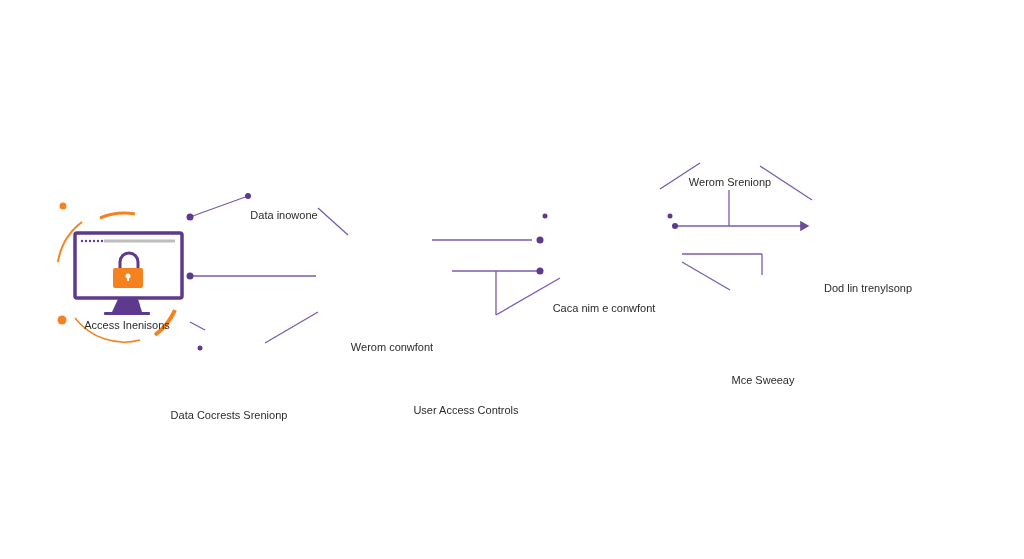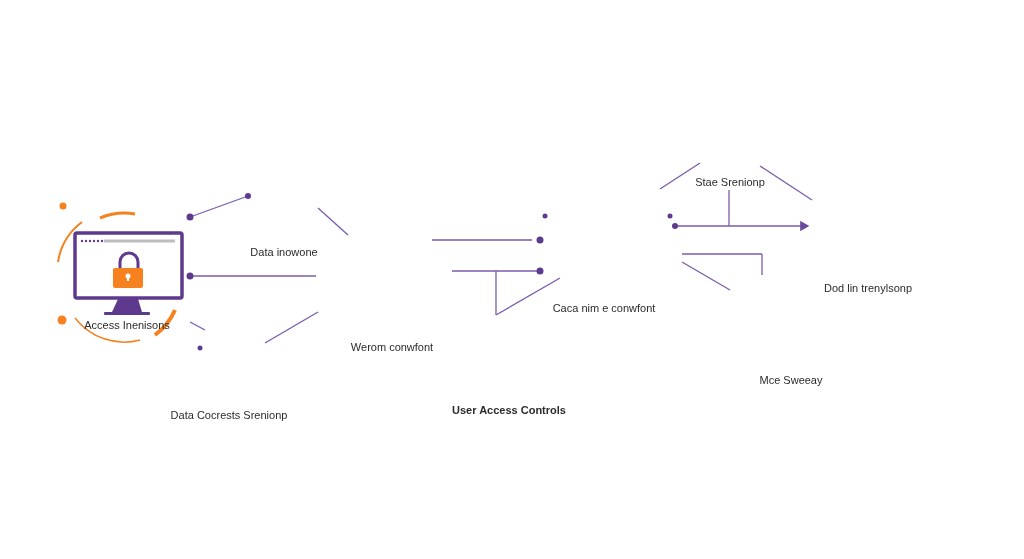--- a/index.html
+++ b/index.html
@@ -301,22 +301,22 @@
       <circle cx="803" cy="355" r="17" fill="#F5821F">
       <path d="M795,349 L811,349 L811,354 L803,354 L803,358 L811,358 L811,363 L798,363" stroke="#fff" stroke-width="3" fill="none">
       <circle cx="790" cy="357" r="1.5" fill="#5E3A8F">
     </circle></path></circle></g>
   </g>
 
 
 
 <div class="lbl" style="left:127px; top:319px;">Access Inenisons</div>
 <div class="lbl" style="left:229px; top:409px;">Data Cocrests Srenionp</div>
-<div class="lbl" style="left:284px; top:209px;margin-top:37px;">Data inowone</div>
+<div class="lbl" style="left:284px; top:209px;">Data inowone</div>
 <div class="lbl" style="left:392px; top:341px;text-align:center;">Werom conwfont</div>
-<div class="lbl" style="left:509px; top:404px;font-weight:bold;">User Access Controls</div>
+<div class="lbl" style="left:466px; top:404px;">User Access Controls</div>
 <div class="lbl" style="left:604px; top:302px;">Caca nim e conwfont</div>
-<div class="lbl" style="left:730px; top:176px;">Stae Srenionp</div>
+<div class="lbl" style="left:730px; top:176px;">Werom Srenionp</div>
 <div class="lbl" style="left:868px; top:282px;">Dod lin trenylsonp</div>
-<div class="lbl" style="left:763px; top:374px;margin-left:28px;">Mce Sweeay</div>
+<div class="lbl" style="left:763px; top:374px;">Mce Sweeay</div>
 
 
 
 
 </body></html>

